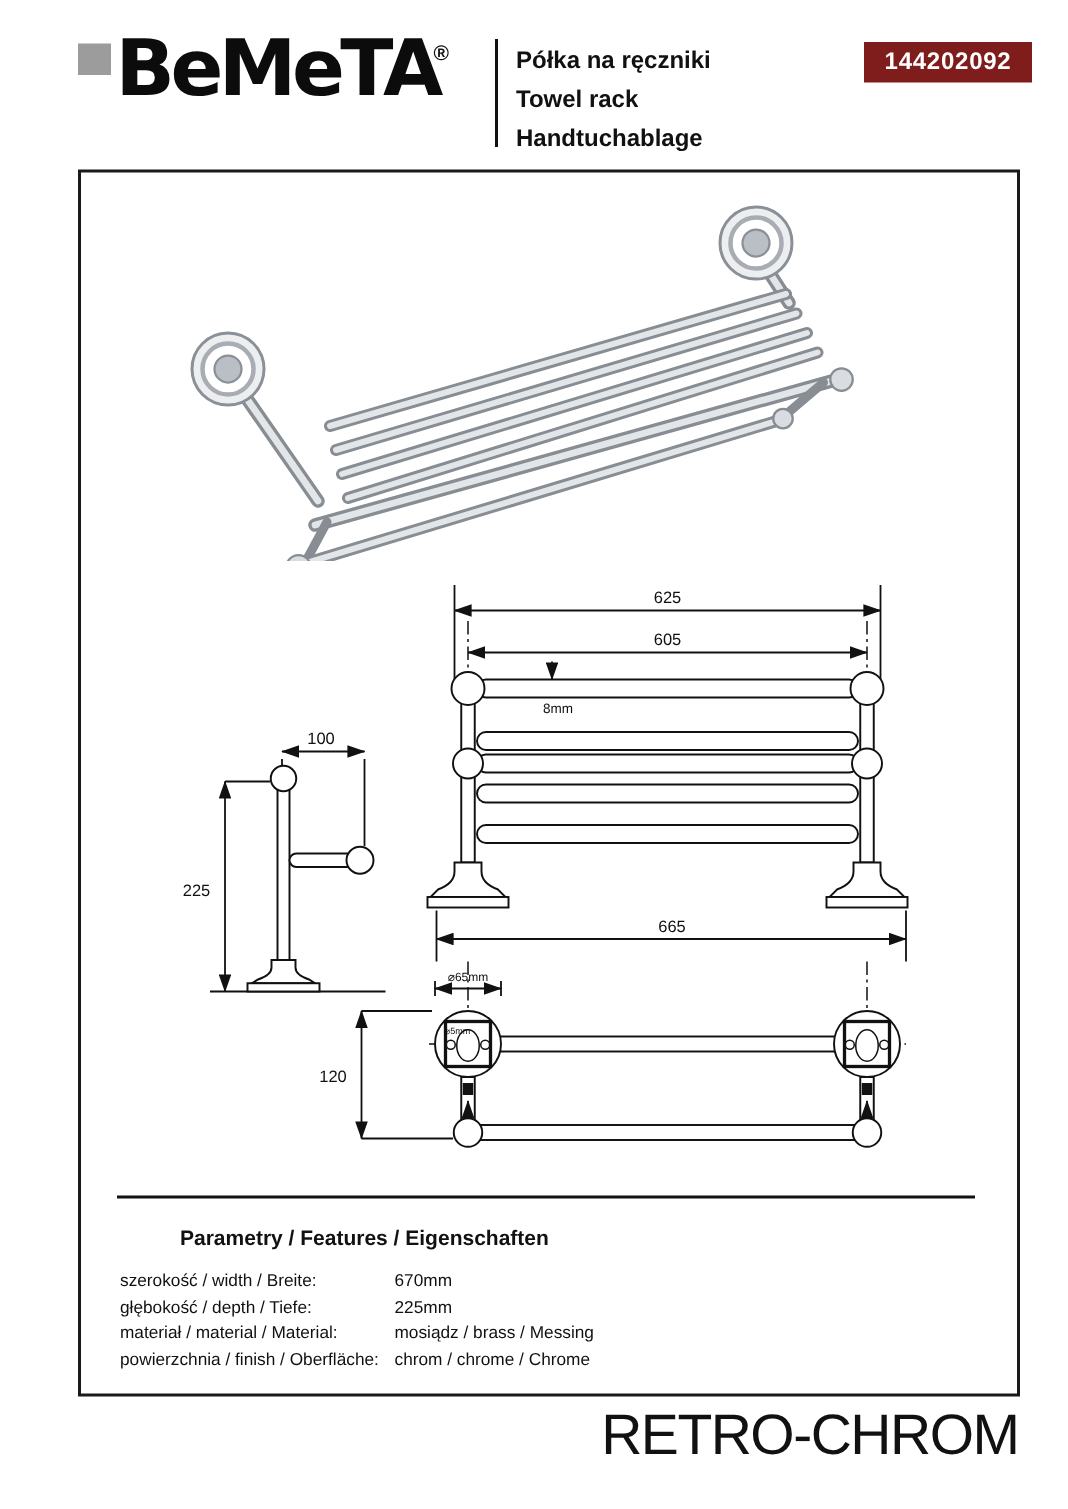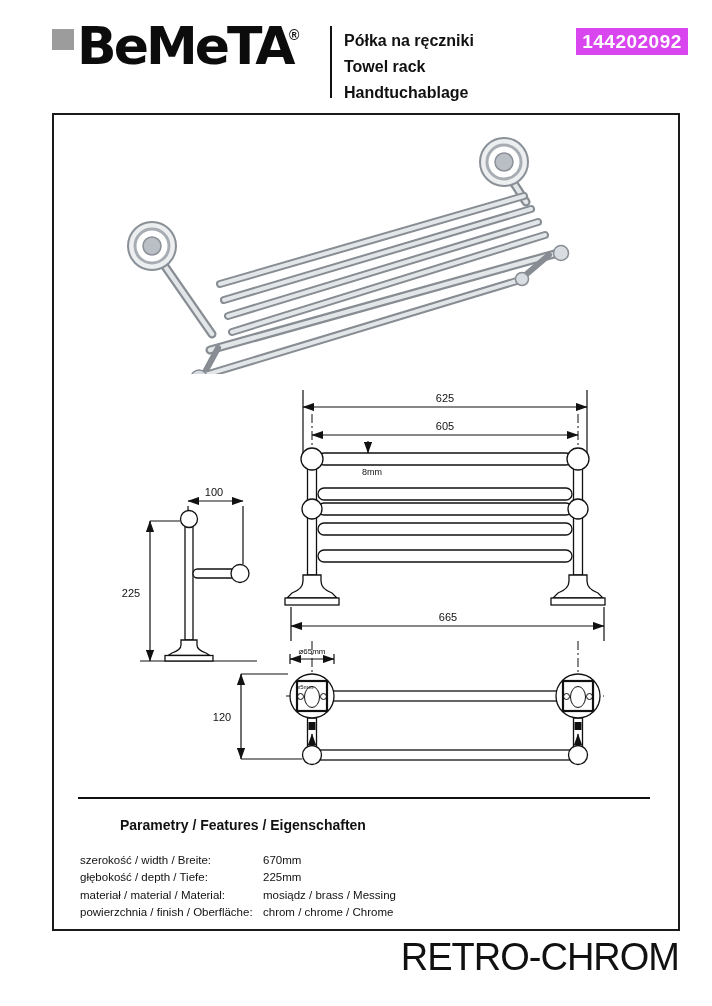--- a/index.html
+++ b/index.html
@@ -10,32 +10,32 @@
   
   .logo-square { position:absolute; left:52px; top:29px; width:22px; height:21px; background:#9c9c9c; }
   .brand {
     position:absolute; left:77px; top:16px; font-size:52px; font-weight:bold;
     letter-spacing:-3px; color:#0c0c0c; font-family:"DejaVu Sans", sans-serif;
   }
   .brand-reg { position:absolute; left:289px; top:27px; font-size:14px; font-weight:bold; }
   .header-divider { position:absolute; left:330px; top:26px; width:2px; height:72px; background:#111; }
   .titles { position:absolute; left:344px; top:28px; font-size:16px; font-weight:bold; line-height:26px; white-space:nowrap; }
   .code-badge {
-    position:absolute; left:576px; top:28px; width:112px; height:27px; background:#d946ef;
-    color:#fff; font-size:19px; font-weight:bold; text-align:center; line-height:27px; letter-spacing:0.5px;
+    position:absolute; left:576px; top:28px; width:112px; height:27px; background:#7f1d1d;
+    color:#fff; font-size:16px; font-weight:bold; text-align:center; line-height:27px; letter-spacing:0.5px;
   }
   
   .main-box { position:absolute; left:52px; top:113px; width:628px; height:818px; border:2px solid #1a1a1a; box-sizing:border-box; background:#fff; }
   .photo-svg { position:absolute; left:52px; top:122px; }
   .draw-svg  { position:absolute; left:52px; top:378px; }
   
   .param-rule { position:absolute; left:78px; top:797px; width:572px; height:2px; background:#111; }
   .param-heading { position:absolute; left:80px; top:817px; font-size:14px; font-weight:bold;padding-left:40px; }
   .param-rows { position:absolute; left:80px; top:848px; font-size:11.5px; }
-  .param-row { display:flex; height:17.5px; align-items:flex-end; }
+  .param-row { display:flex; height:17.5px; align-items:flex-start; }
   .param-label { width:183px; }
   
   .series { position:absolute; right:33px; top:936px; font-size:38px; font-weight:normal; letter-spacing:-1px; }
   
   .ln   { stroke:#111; stroke-width:1.2; fill:none; }
   .dim  { stroke:#111; stroke-width:1.2; fill:none; }
   .part { fill:#fff; stroke:#111; stroke-width:1.3; }
   .cl   { stroke:#111; stroke-width:1; stroke-dasharray:9 3 2 3; fill:none; }
   text.dt  { font:11px "Liberation Sans", sans-serif; fill:#111; text-anchor:middle; }
   text.dts { font:8px  "Liberation Sans", sans-serif; fill:#111; text-anchor:middle; }

